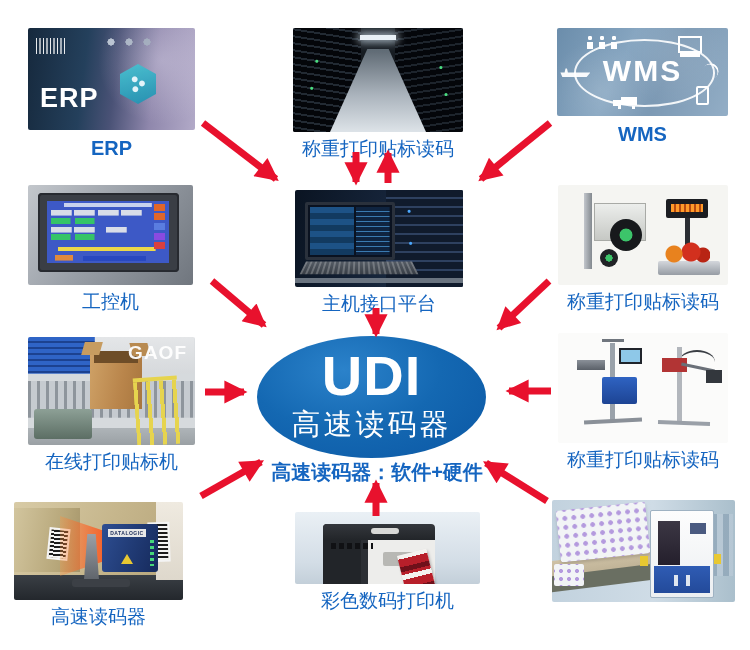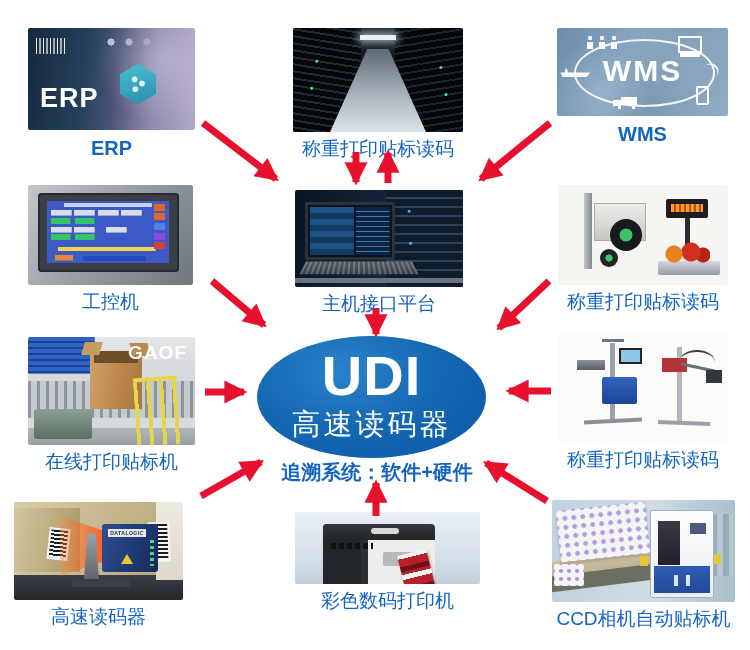--- a/index.html
+++ b/index.html
@@ -398,28 +398,27 @@
       <i class="ccd-counter"></i>
       <i class="ccd-belt"></i>
       <i class="ccd-tray"></i>
       <i class="ccd-tray2"></i>
       <i class="ccd-lab"></i>
       <i class="ccd-cab"></i>
       <i class="ccd-cablow"></i>
       <i class="ccd-y1"></i>
       <i class="ccd-y2"></i>
     </div>
-    <div class="nlabel">CCD相机自动贴标机</div>
   </div>
 
   <div class="udi-ellipse">
     <div class="udi-acronym">UDI</div>
     <div class="udi-system">高速读码器</div>
   </div>
-  <div class="udi-caption">追溯系统：软件+硬件</div>
+  <div class="udi-caption">高速读码器：软件+硬件</div>
 
   <svg class="arrows" width="750" height="650" viewBox="0 0 750 650">
     <defs>
       <marker id="ah" viewBox="0 0 10 10" refX="8.5" refY="5" markerWidth="3.8" markerHeight="3.3" orient="auto">
         <path d="M0,0 L10,5 L0,10 Z" fill="#e8112d"></path>
       </marker>
     </defs>
     <g stroke="#e8112d" stroke-width="7" fill="none">
       <line x1="203" y1="123" x2="276" y2="179" marker-end="url(#ah)"></line>
       <line x1="356" y1="152" x2="356" y2="182" marker-end="url(#ah)"></line>

